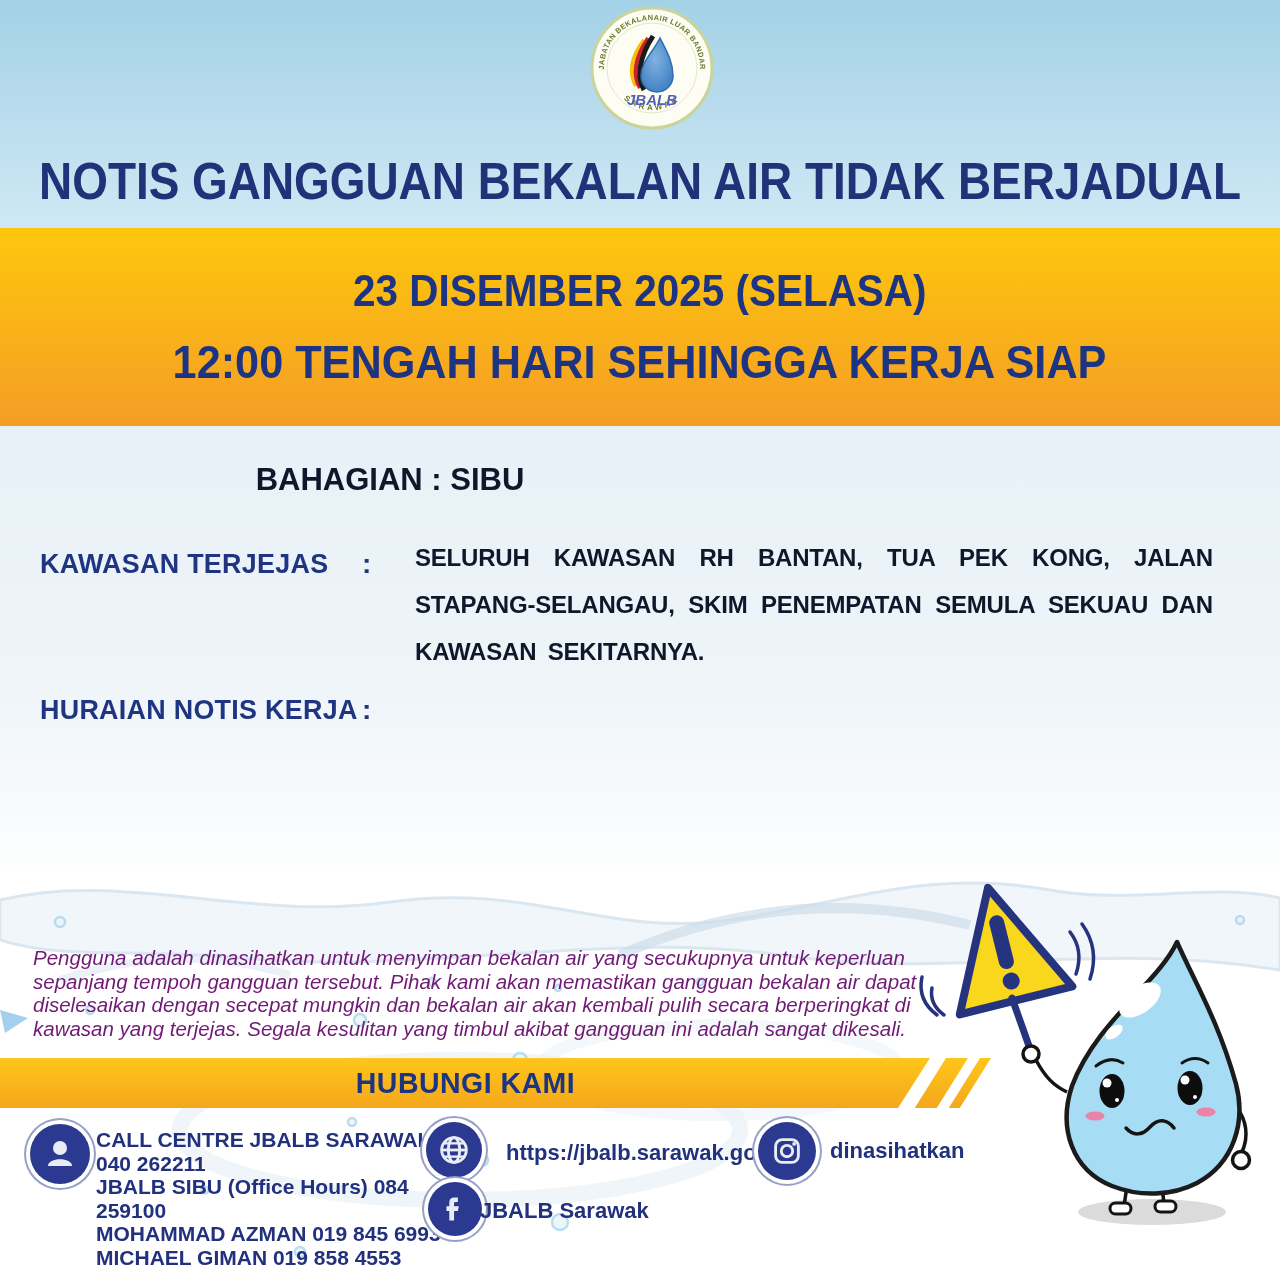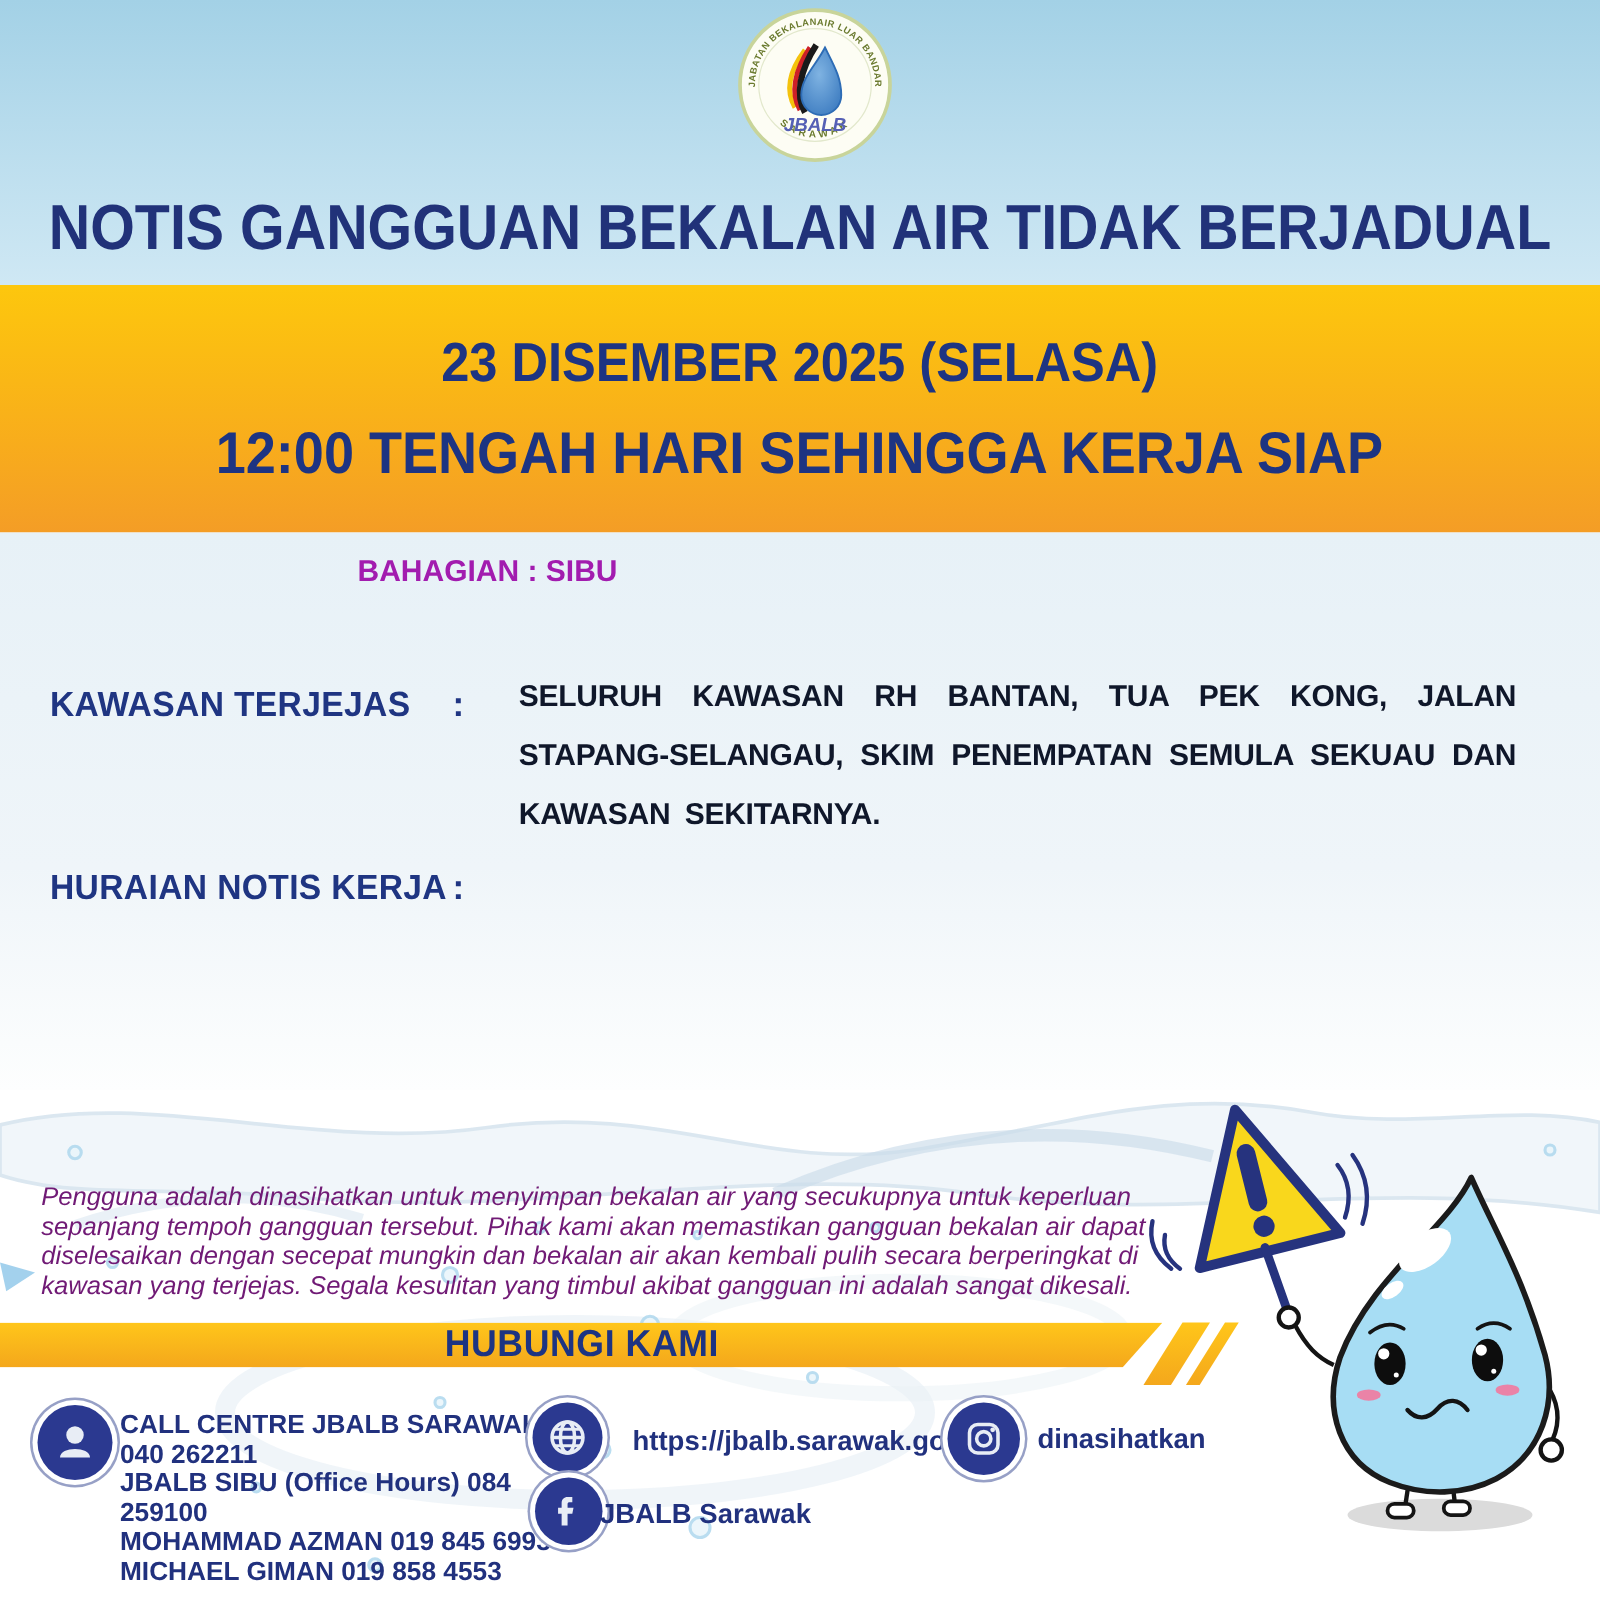--- a/index.html
+++ b/index.html
@@ -15,38 +15,38 @@
     white-space:nowrap;font-size:51px;font-weight:700;color:#213279;letter-spacing:0;}
   
   .date-banner{position:absolute;left:0;top:228px;width:1280px;height:198px;
     background:linear-gradient(180deg,#FDC70D 0%,#F8AC1C 65%,#F49D26 100%);
     display:flex;flex-direction:column;align-items:center;justify-content:center;gap:18px;}
   .date-line1{font-size:44px;font-weight:700;color:#1D3482;transform:scaleX(.92);white-space:nowrap;}
   .date-line2{font-size:47px;font-weight:700;color:#1D3482;transform:scaleX(.92);white-space:nowrap;}
   
   .info-section{position:absolute;left:0;top:426px;width:1280px;height:446px;
     background:linear-gradient(180deg,#E7F1F7 0%,#EFF5F9 60%,#FDFEFE 100%);}
-  .region-bahagian{position:absolute;left:170px;top:444px;width:440px;text-align:center;
-    font-size:24px;font-weight:700;color:#a21caf;}
+  .region-bahagian{position:absolute;left:170px;top:462px;width:440px;text-align:center;
+    font-size:31px;font-weight:700;color:#0f172a;}
   .region-daerah{position:absolute;left:630px;top:458px;width:450px;text-align:center;
     font-size:31px;font-weight:700;color:#1F3582;}
   .row-label{position:absolute;left:40px;font-size:28px;font-weight:700;color:#1F3582;
     letter-spacing:.3px;white-space:nowrap;transform:scaleX(.96);transform-origin:left;}
   .row-colon{position:absolute;left:362px;font-size:28px;font-weight:700;color:#1F3582;}
   .row-text{position:absolute;left:415px;width:798px;font-size:24px;font-weight:700;color:#0f172a;
     line-height:47px;text-align:justify;letter-spacing:-.2px;word-spacing:5px;}
   .label-kawasan,.colon-kawasan{top:548px;}
   .text-kawasan{top:534px;}
   .label-huraian,.colon-huraian{top:694px;}
   .text-huraian{top:681px;}
   
   .splash-layer{position:absolute;left:0;top:860px;width:1280px;height:420px;z-index:0;}
   .advisory{position:absolute;left:33px;top:946px;width:905px;z-index:2;
     font-size:20.5px;font-style:italic;font-weight:500;color:#701a75;line-height:23.5px;}
-  .contact-banner{position:absolute;left:0;top:1058px;width:930px;height:36px;z-index:2;
+  .contact-banner{position:absolute;left:0;top:1058px;width:930px;height:50px;z-index:2;
     background:linear-gradient(180deg,#FFC61A 0%,#F4A71C 100%);
     clip-path:polygon(0 0,100% 0,calc(100% - 32px) 100%,0 100%);
     display:flex;align-items:center;justify-content:center;}
   .contact-banner-text{font-size:30px;font-weight:700;color:#1D3482;letter-spacing:.5px;transform:scaleX(.95);}
   .stripe{position:absolute;top:1058px;height:50px;z-index:2;
     background:linear-gradient(180deg,#FFC61A 0%,#F4A71C 100%);
     transform:skewX(-32deg);transform-origin:top left;}
   .stripe-1{left:946px;width:22px;}
   .stripe-2{left:980px;width:11px;}
   

